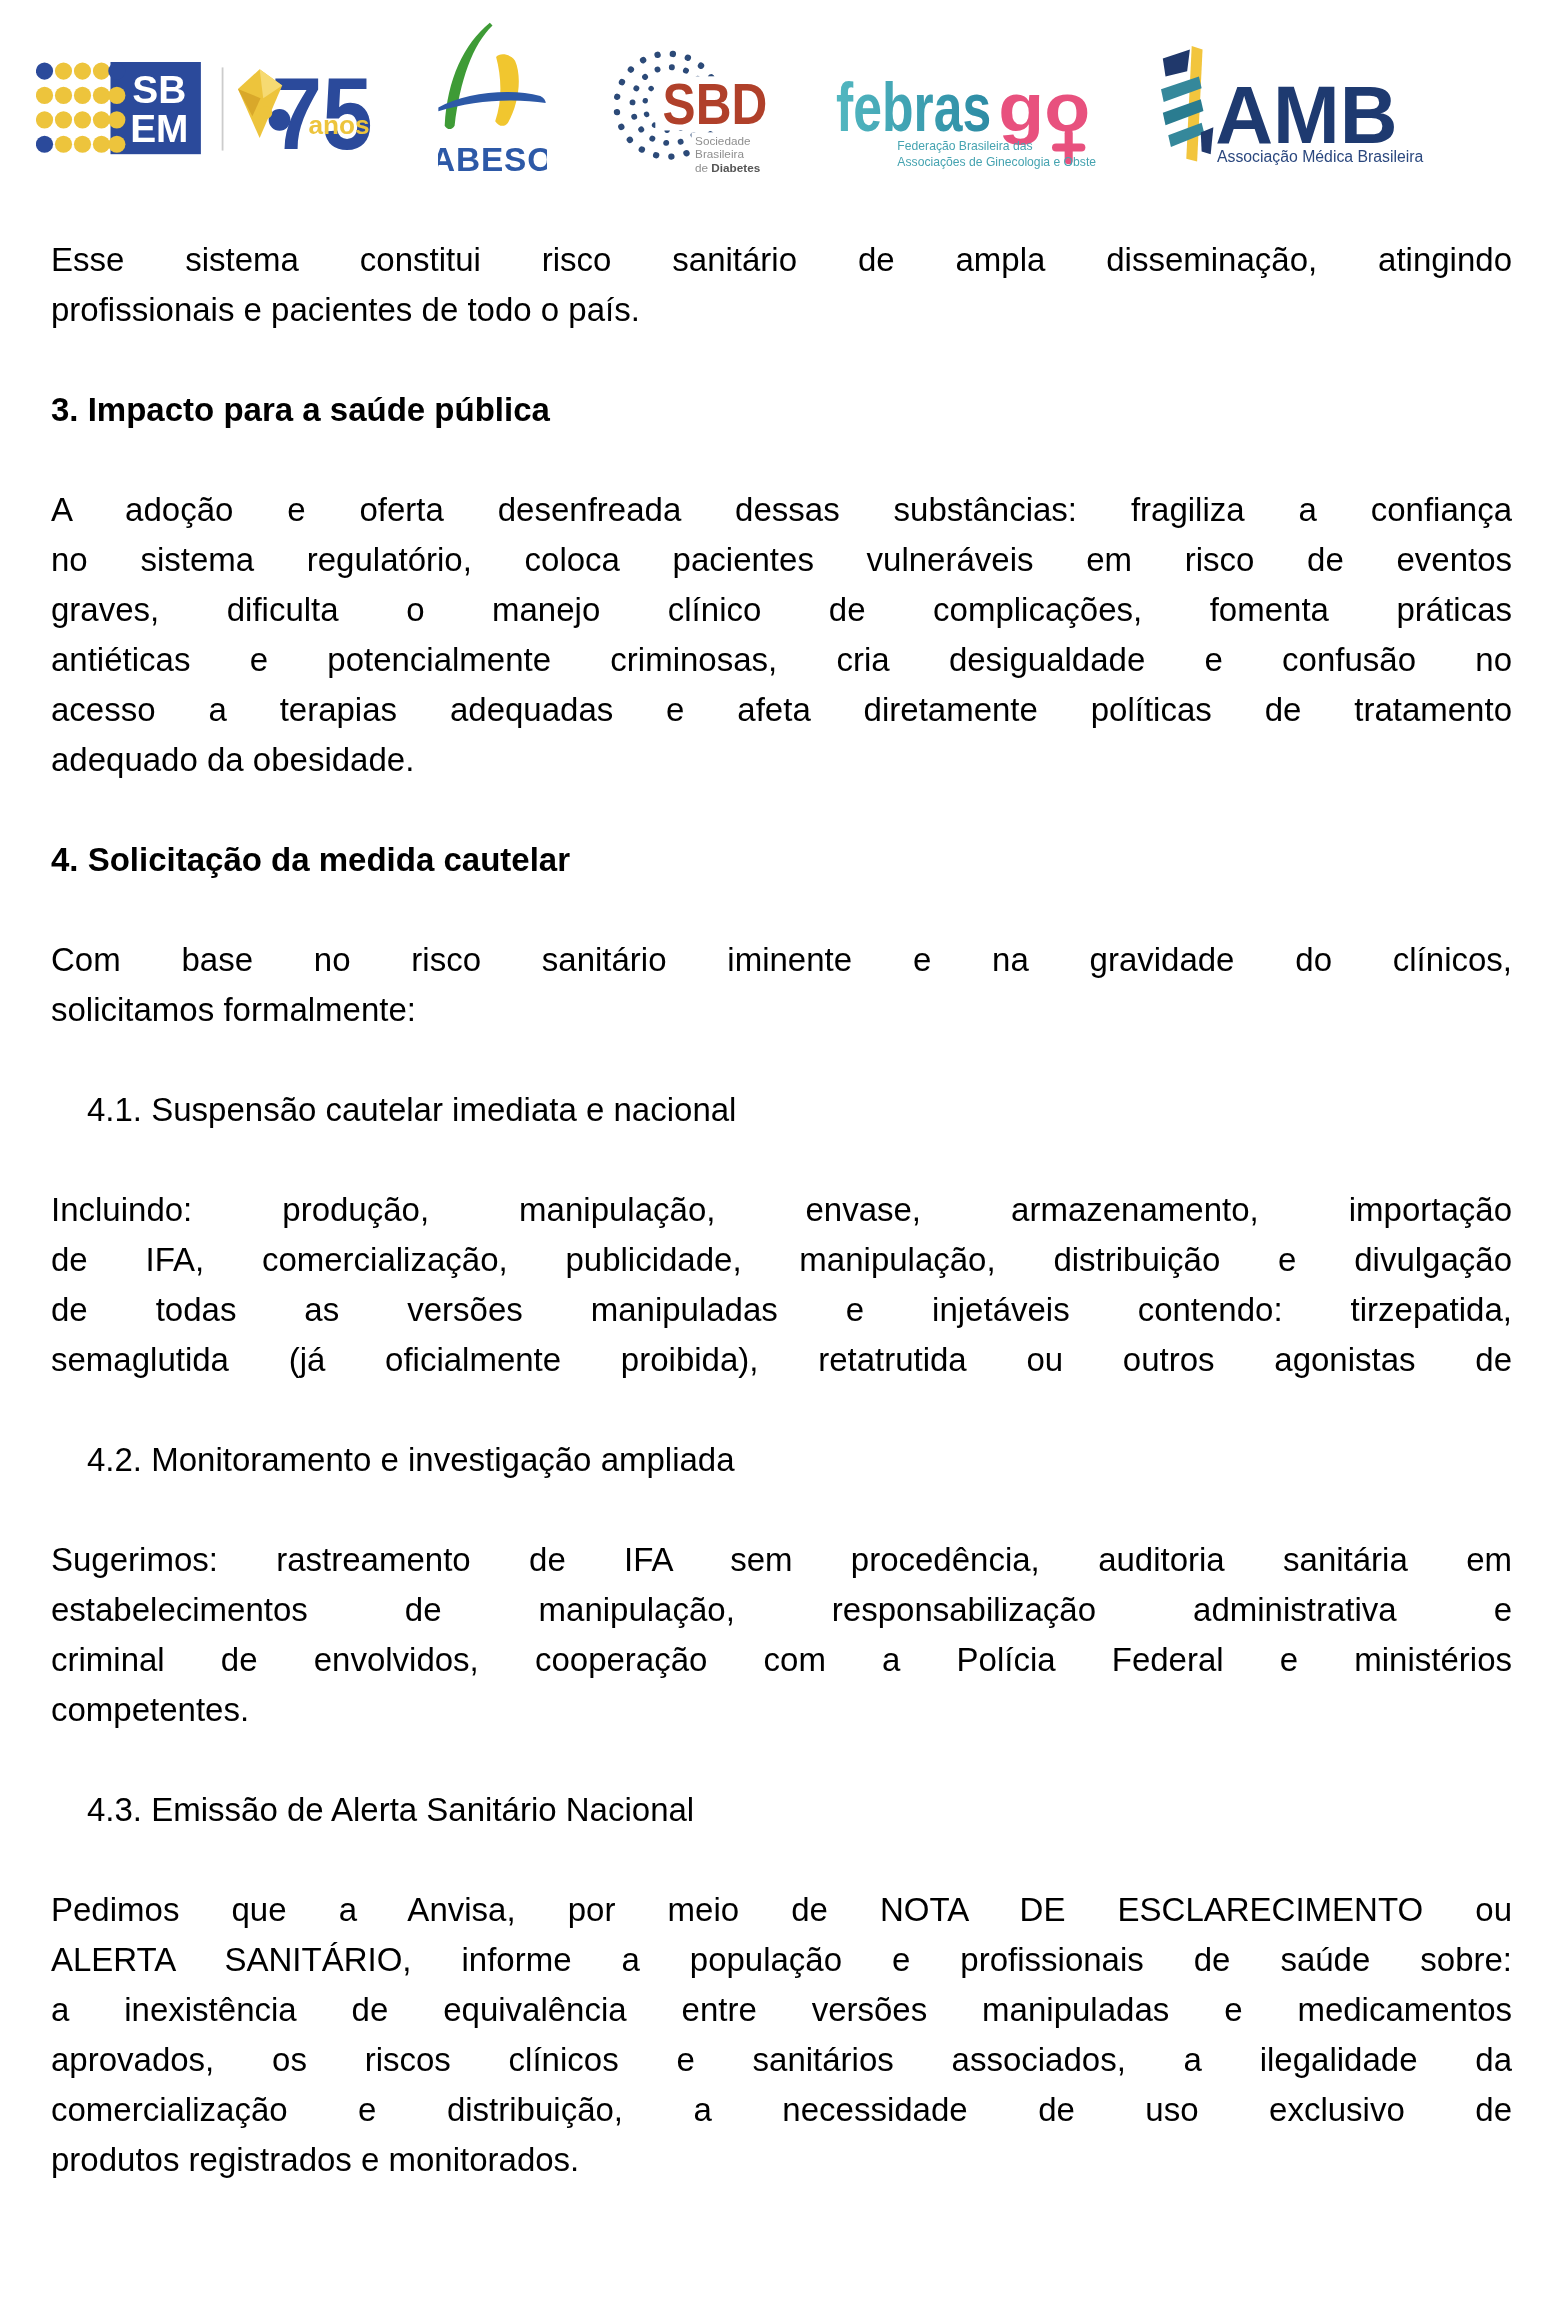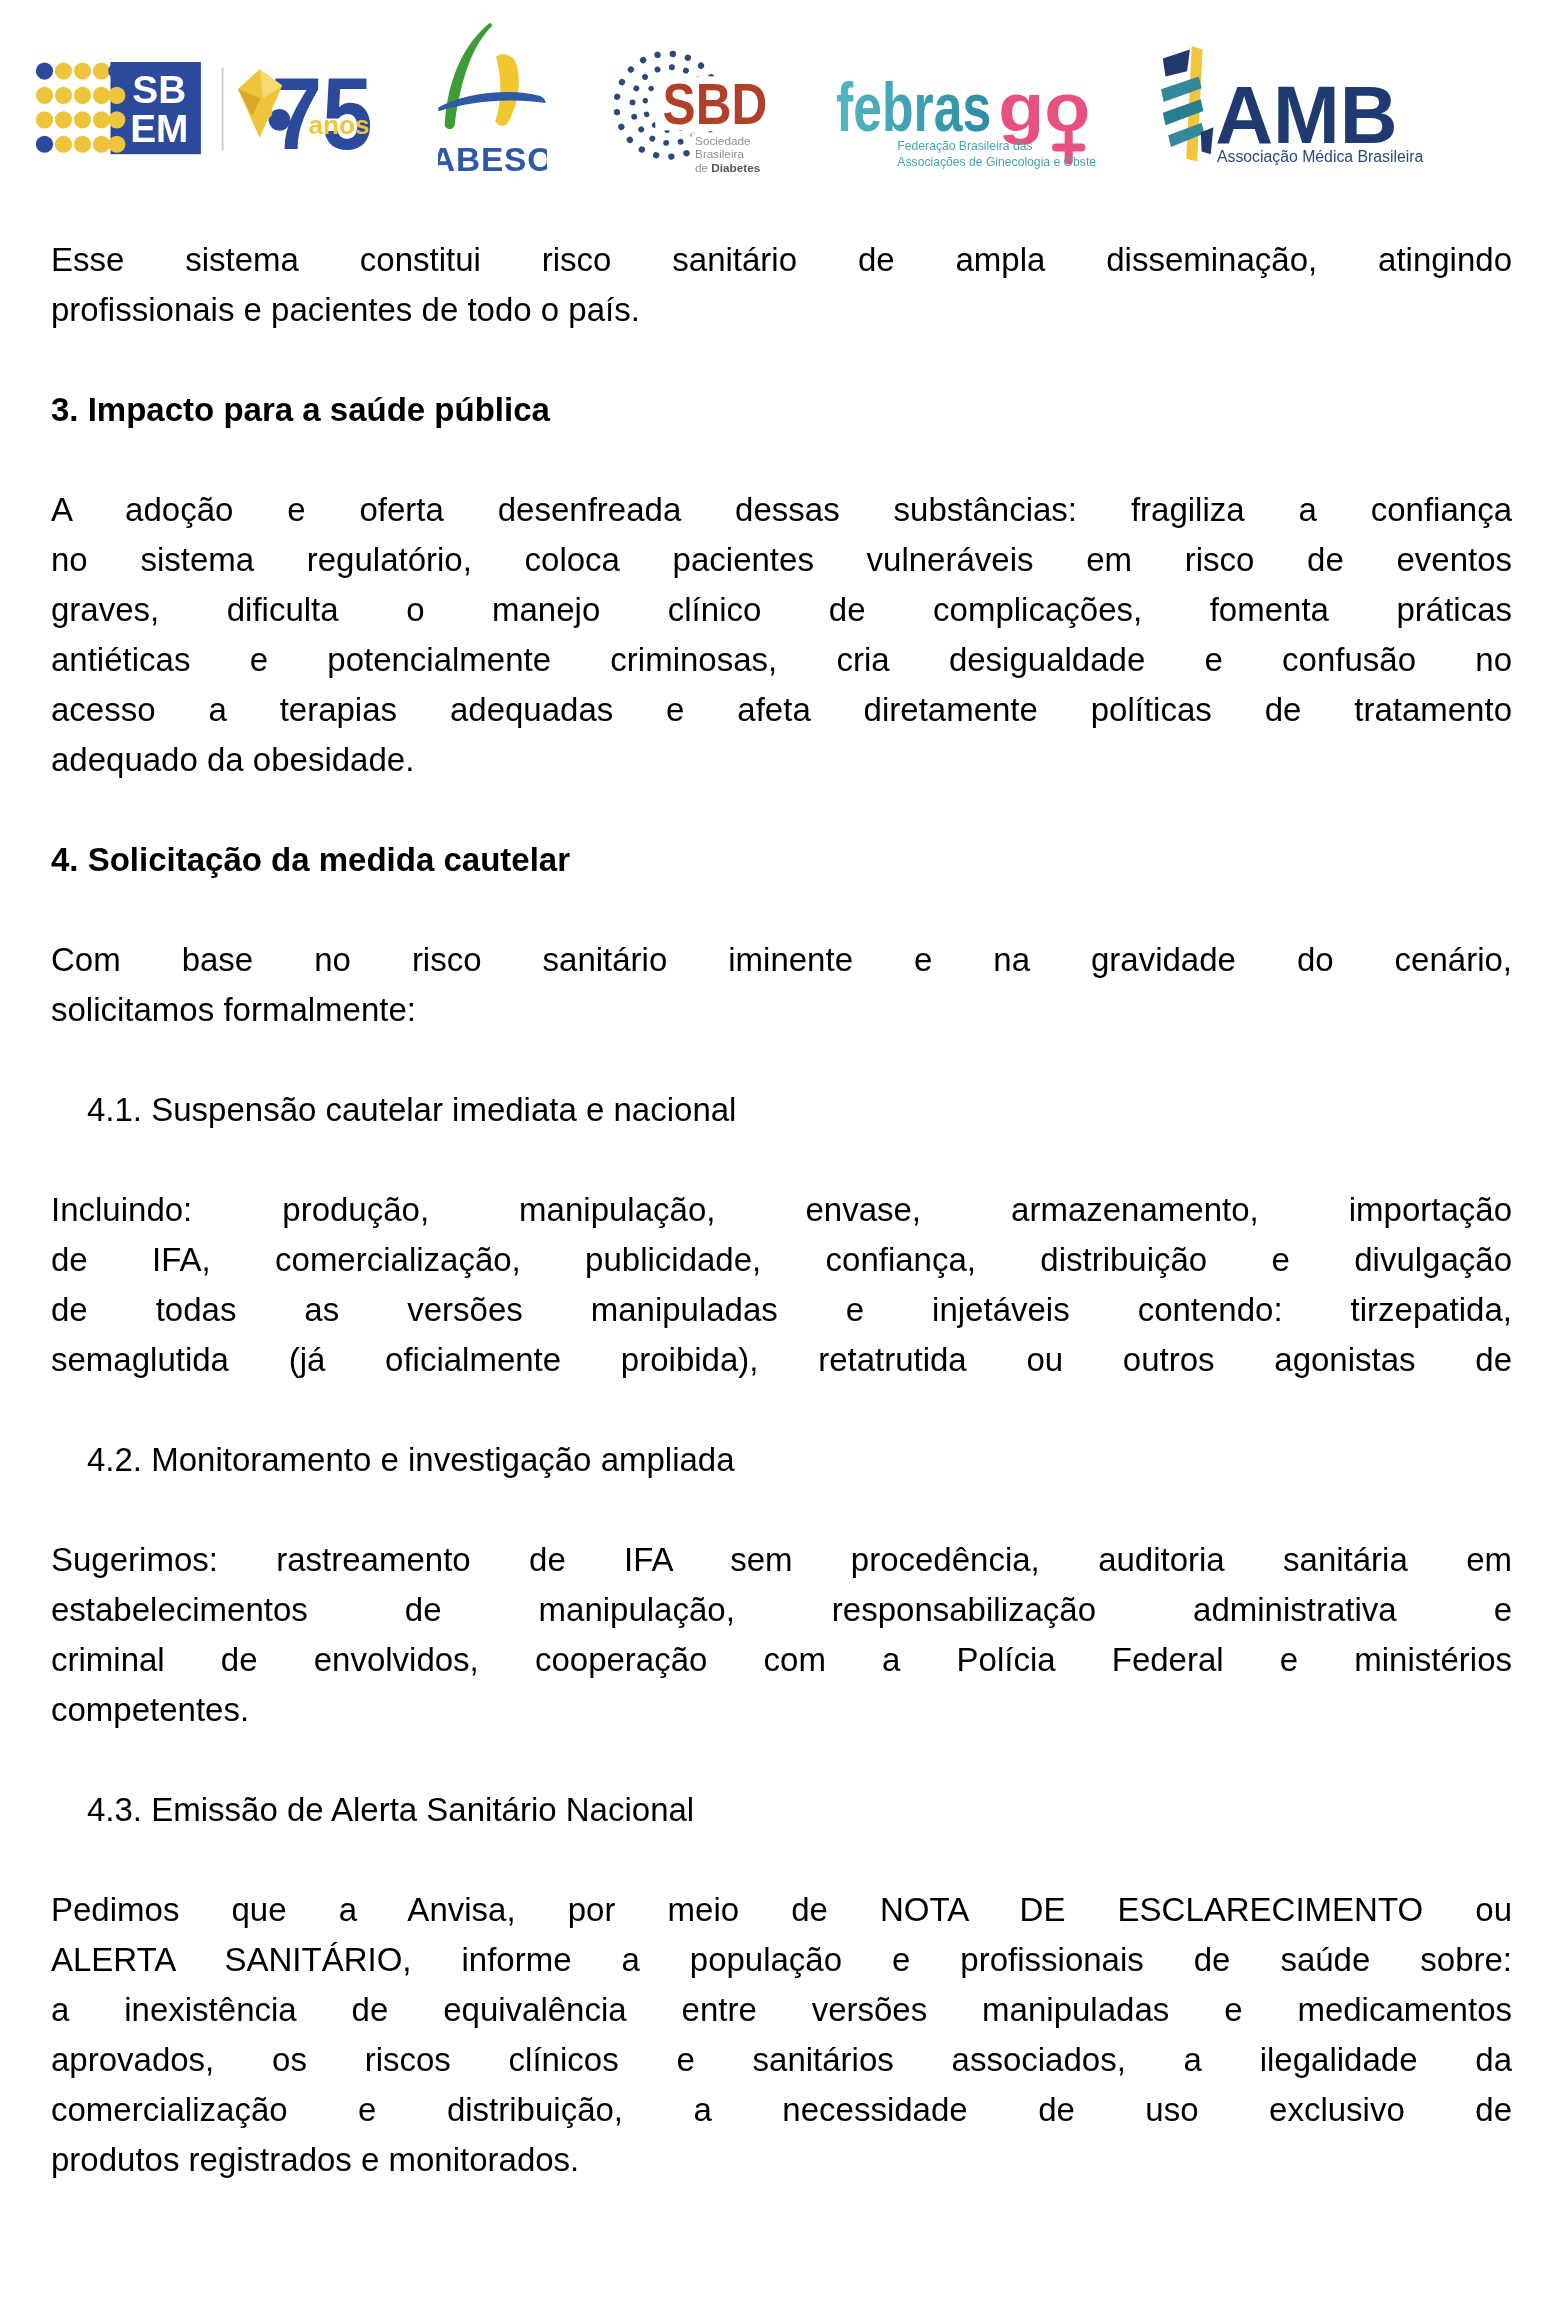--- a/index.html
+++ b/index.html
@@ -172,29 +172,29 @@
         <div class="pline">no sistema regulatório, coloca pacientes vulneráveis em risco de eventos</div>
         <div class="pline">graves, dificulta o manejo clínico de complicações, fomenta práticas</div>
         <div class="pline">antiéticas e potencialmente criminosas, cria desigualdade e confusão no</div>
         <div class="pline">acesso a terapias adequadas e afeta diretamente políticas de tratamento</div>
         <div class="pline last">adequado da obesidade.</div>
       </div>
 
     <h2 class="heading">4. Solicitação da medida cautelar</h2>
 
     <div class="para">
-        <div class="pline">Com base no risco sanitário iminente e na gravidade do cenário,</div>
+        <div class="pline">Com base no risco sanitário iminente e na gravidade do clínicos,</div>
         <div class="pline last">solicitamos formalmente:</div>
       </div>
 
     <h3 class="subheading">4.1. Suspensão cautelar imediata e nacional</h3>
 
     <div class="para">
         <div class="pline">Incluindo: produção, manipulação, envase, armazenamento, importação</div>
-        <div class="pline">de IFA, comercialização, publicidade, confiança, distribuição e divulgação</div>
+        <div class="pline">de IFA, comercialização, publicidade, manipulação, distribuição e divulgação</div>
         <div class="pline">de todas as versões manipuladas e injetáveis contendo: tirzepatida,</div>
         <div class="pline">semaglutida (já oficialmente proibida), retatrutida ou outros agonistas de</div>
       </div>
 
     <h3 class="subheading">4.2. Monitoramento e investigação ampliada</h3>
 
     <div class="para">
         <div class="pline">Sugerimos: rastreamento de IFA sem procedência, auditoria sanitária em</div>
         <div class="pline">estabelecimentos de manipulação, responsabilização administrativa e</div>
         <div class="pline">criminal de envolvidos, cooperação com a Polícia Federal e ministérios</div>

